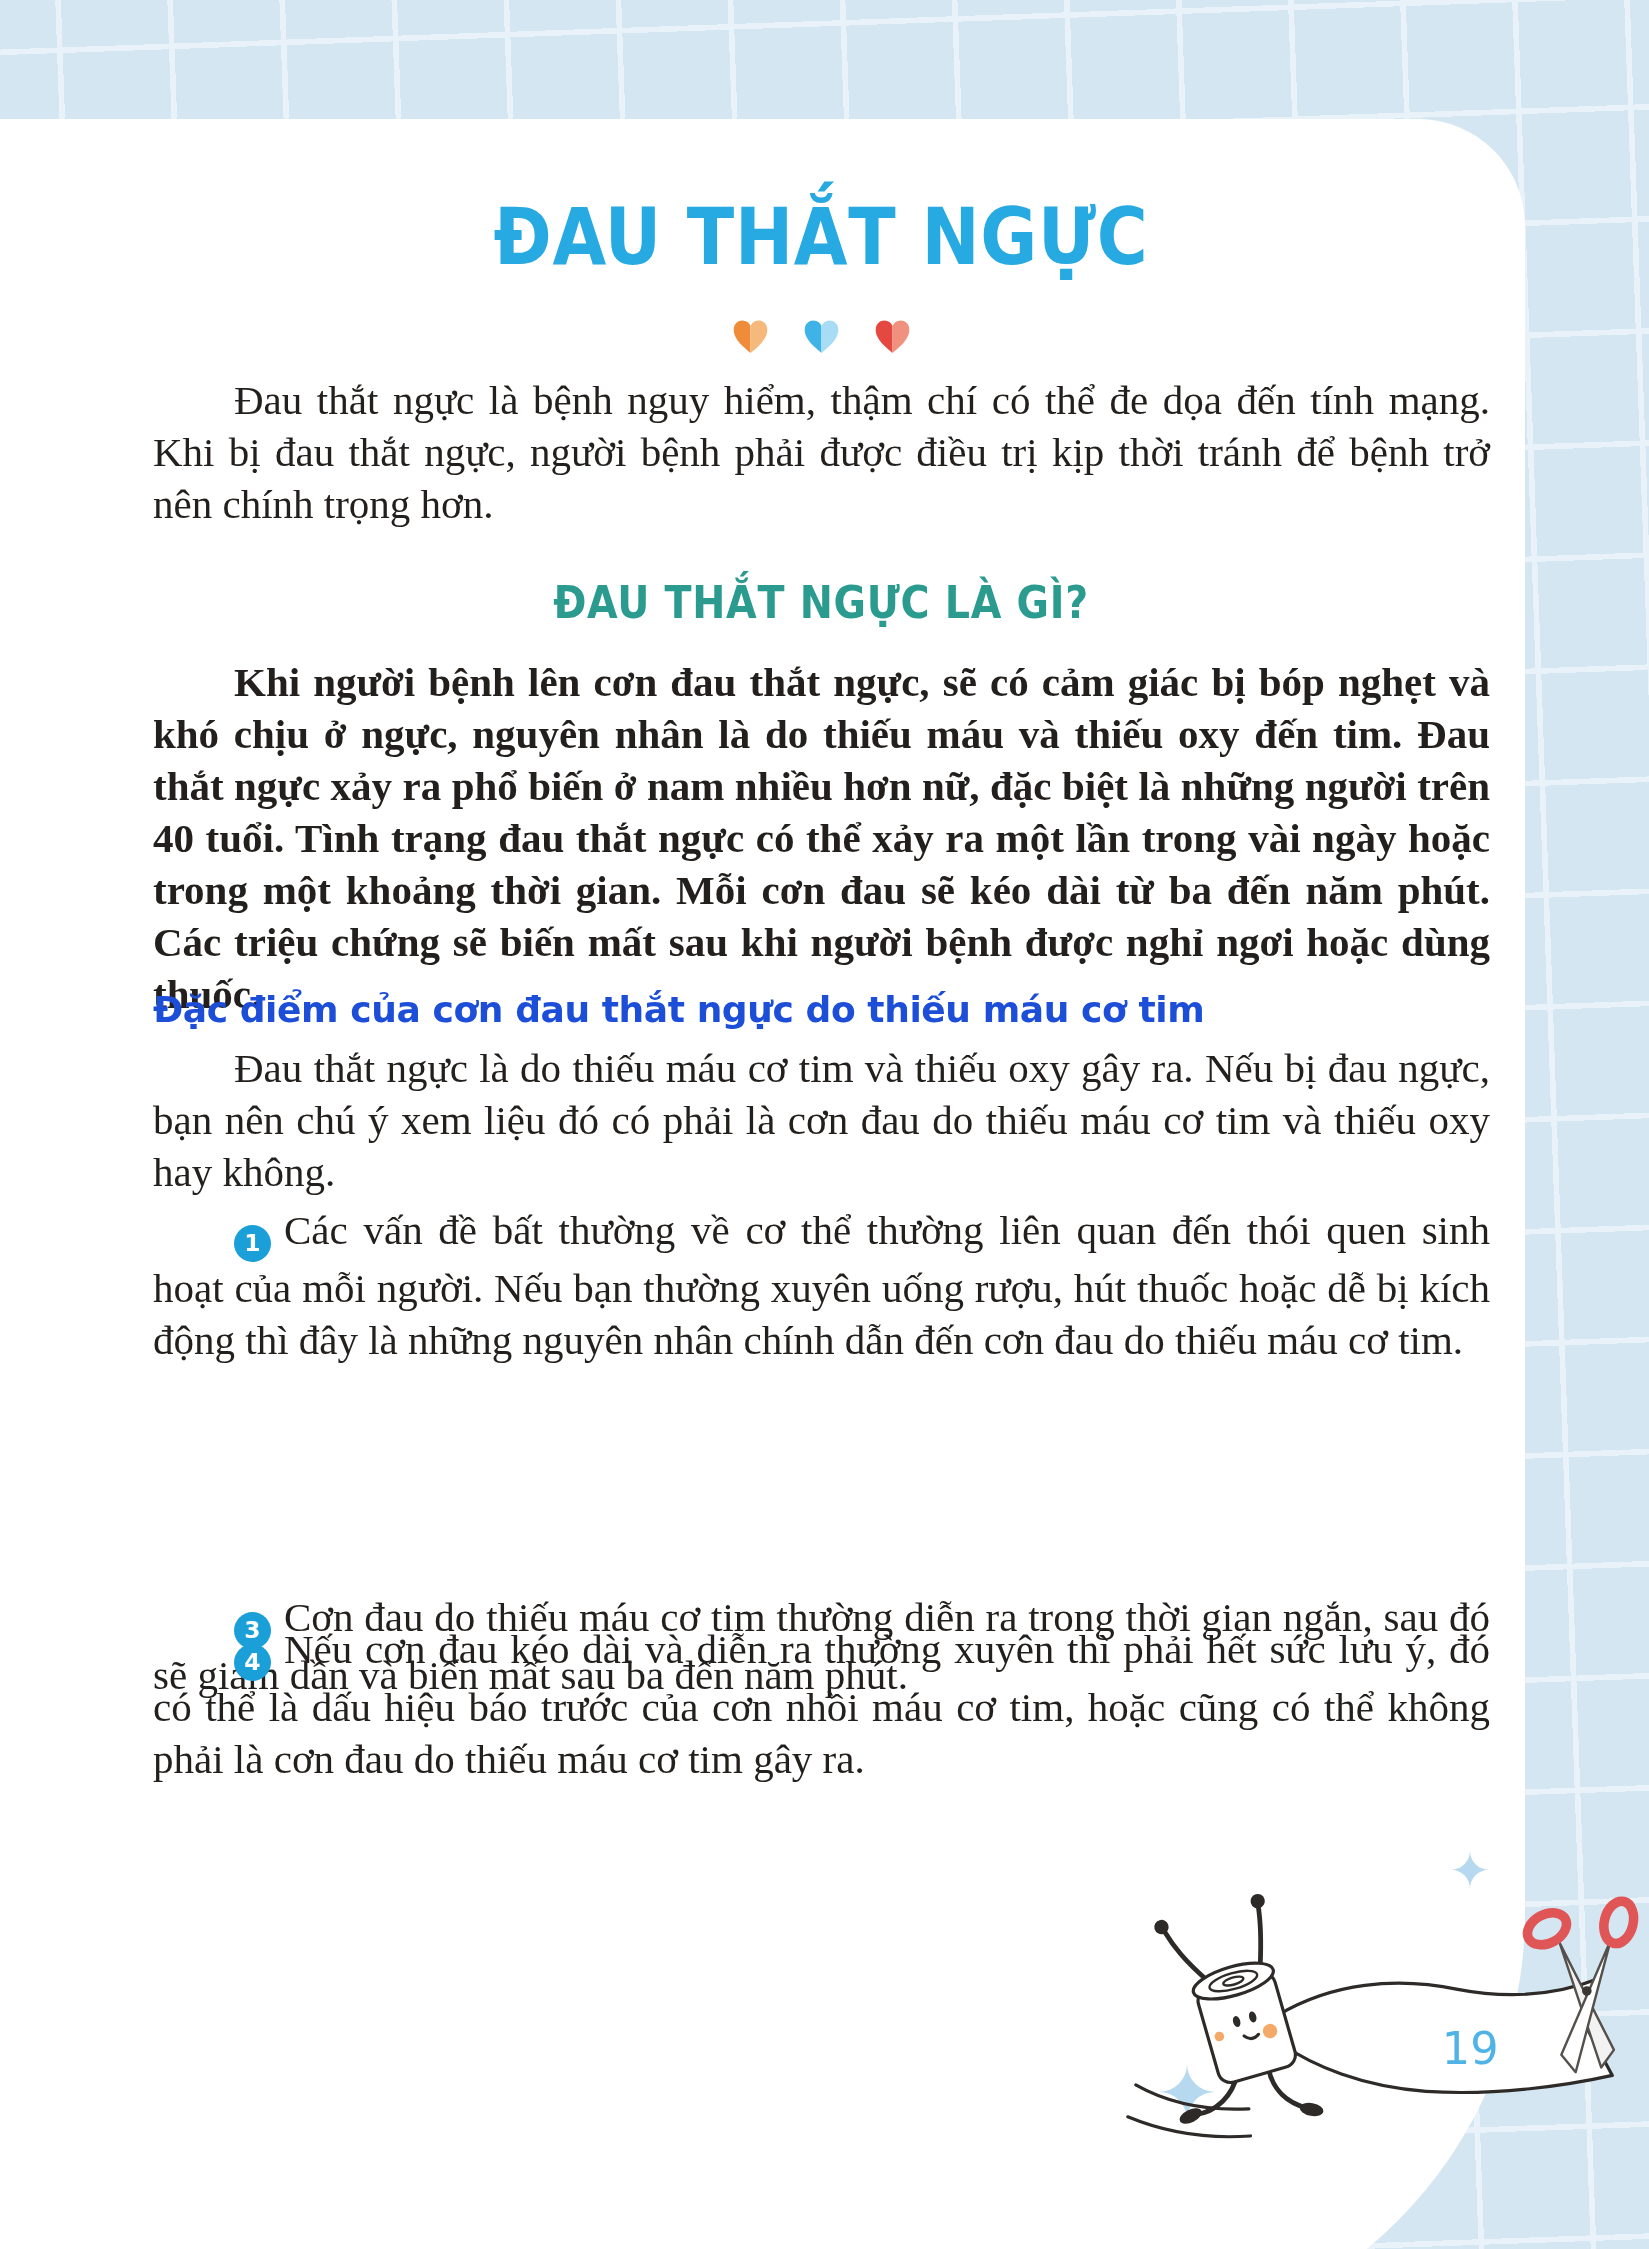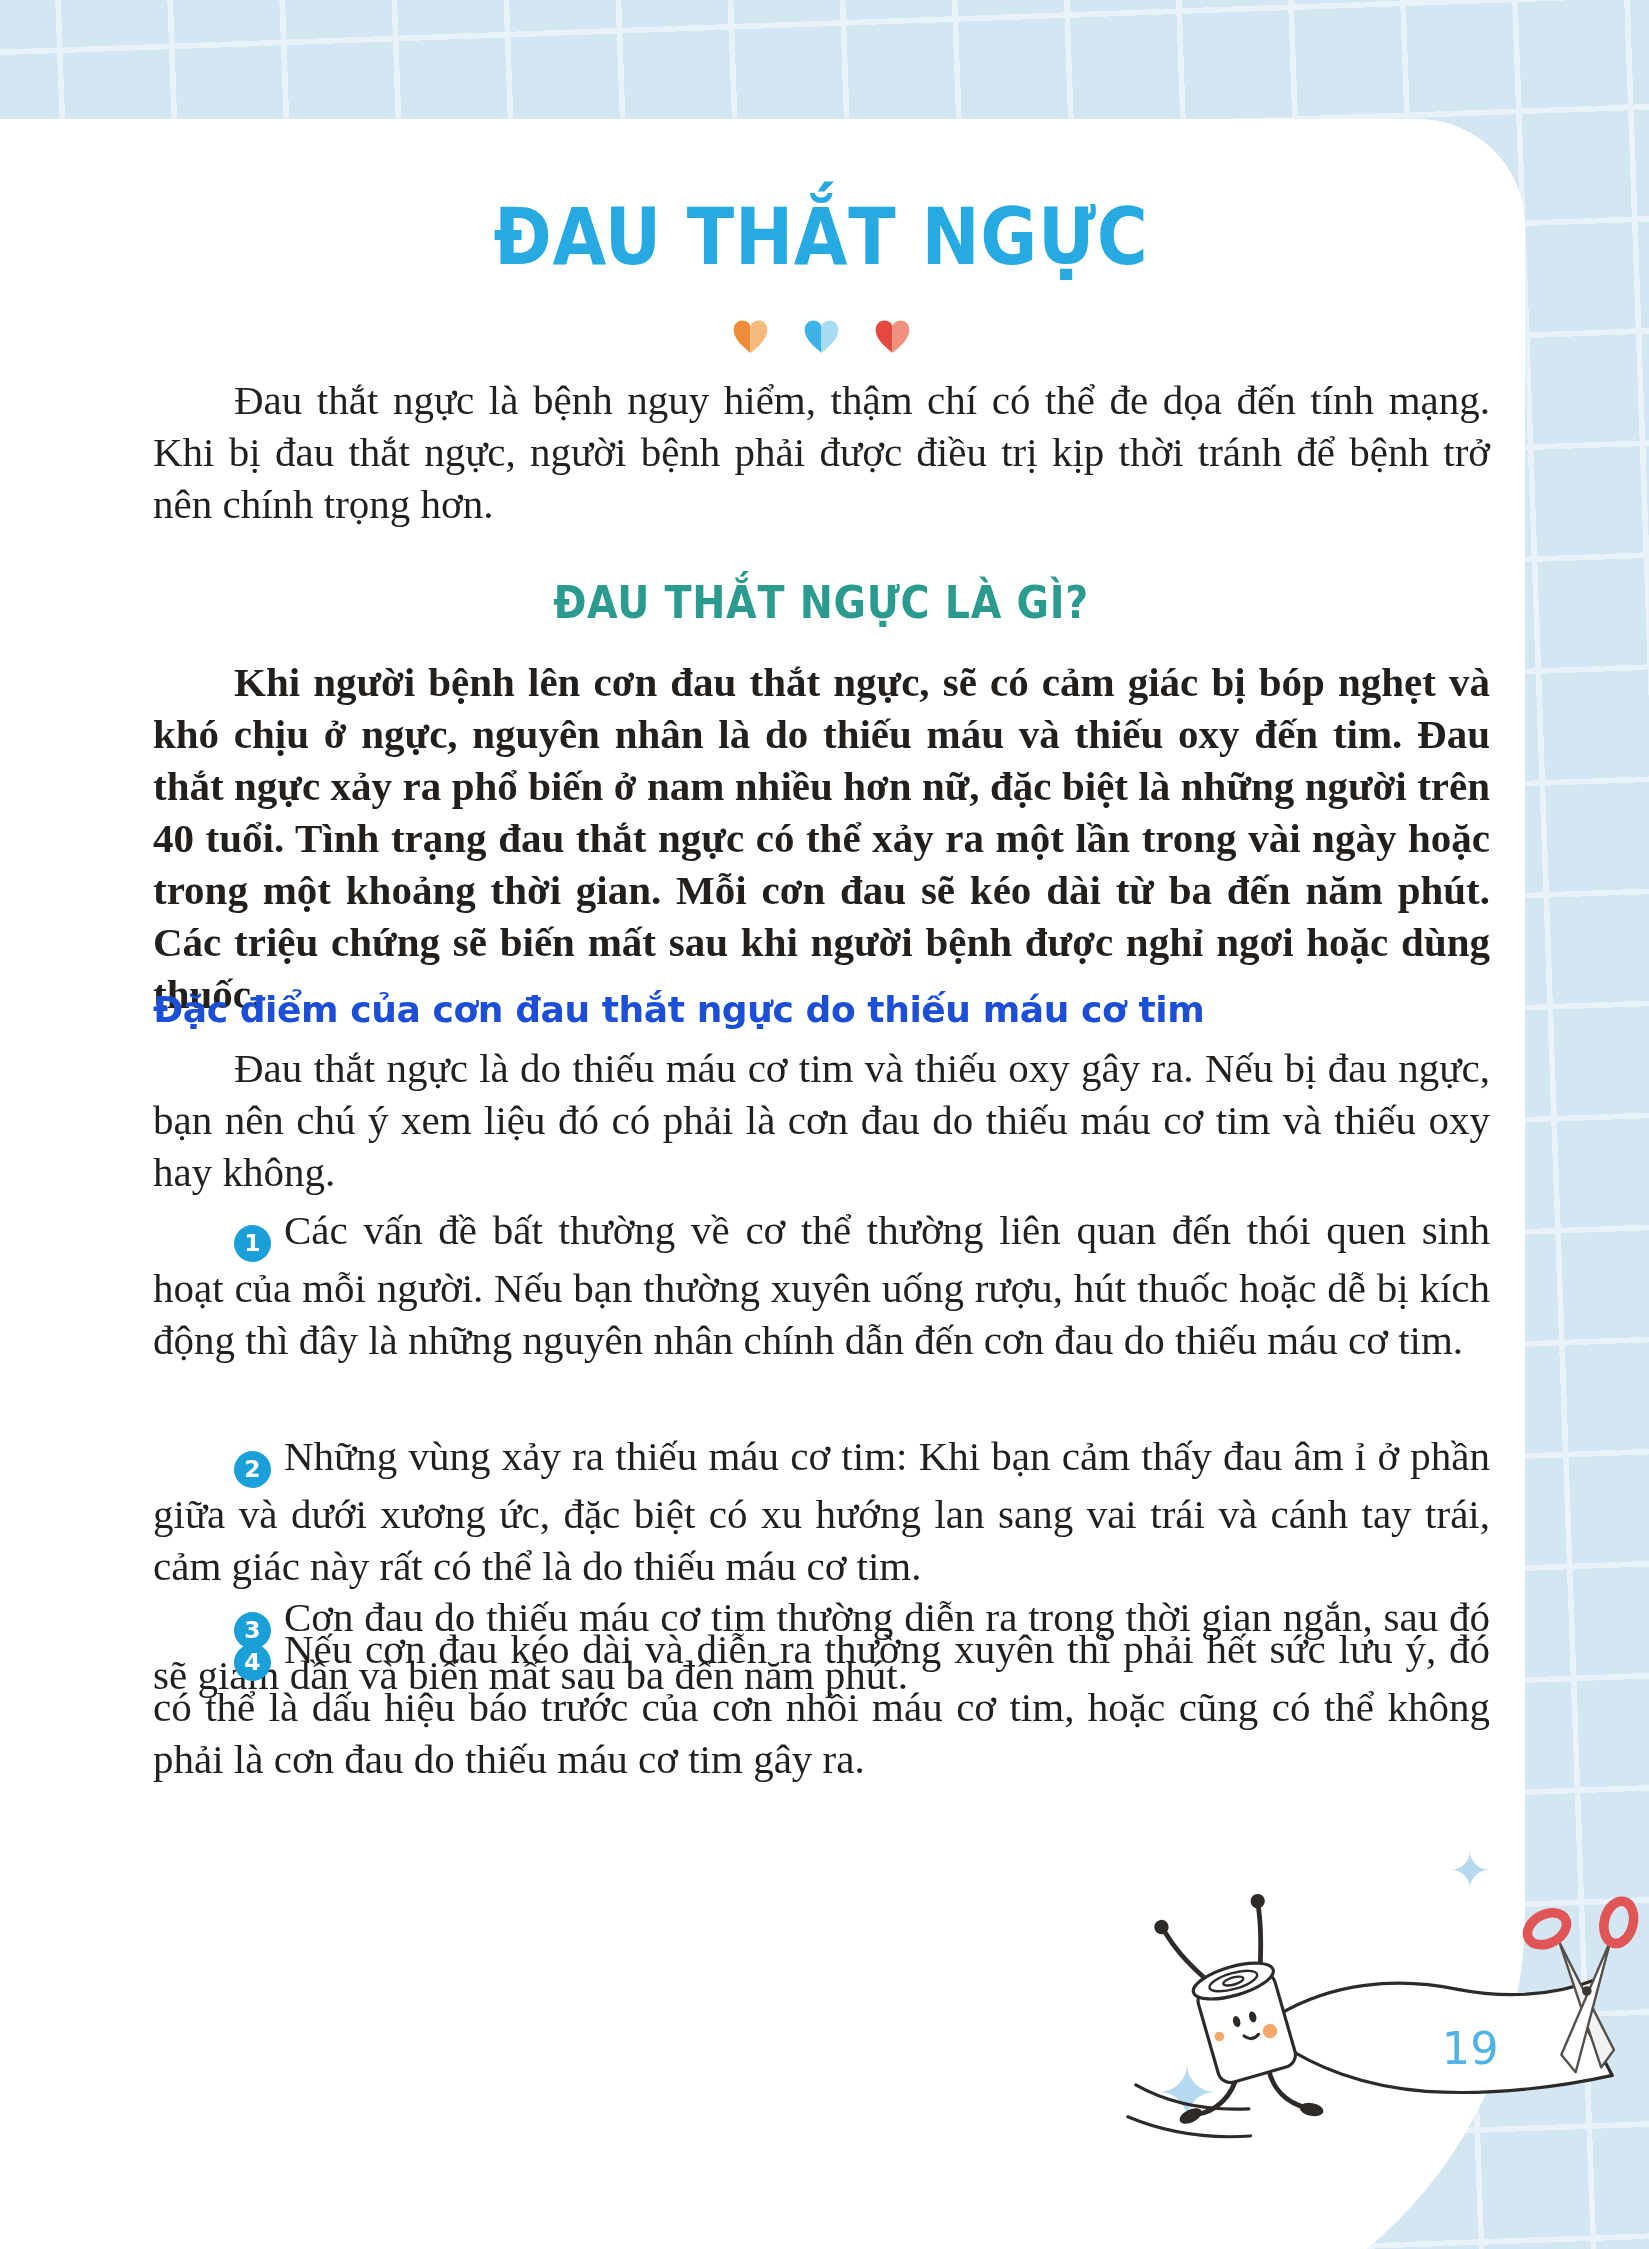--- a/index.html
+++ b/index.html
@@ -114,23 +114,20 @@
 
   <p class="body-par par-definition">Khi người bệnh lên cơn đau thắt ngực, sẽ có cảm giác bị bóp nghẹt và khó chịu ở ngực, nguyên nhân là do thiếu máu và thiếu oxy đến tim. Đau thắt ngực xảy ra phổ biến ở nam nhiều hơn nữ, đặc biệt là những người trên 40 tuổi. Tình trạng đau thắt ngực có thể xảy ra một lần trong vài ngày hoặc trong một khoảng thời gian. Mỗi cơn đau sẽ kéo dài từ ba đến năm phút. Các triệu chứng sẽ biến mất sau khi người bệnh được nghỉ ngơi hoặc dùng thuốc.</p>
 
   <h3 class="h-coral">Đặc điểm của cơn đau thắt ngực do thiếu máu cơ tim</h3>
 
   <p class="body-par par-features">Đau thắt ngực là do thiếu máu cơ tim và thiếu oxy gây ra. Nếu bị đau ngực, bạn nên chú ý xem liệu đó có phải là cơn đau do thiếu máu cơ tim và thiếu oxy hay không.</p>
 
   <p class="body-par item-1">
     <span class="num-badge">1</span><span>Các vấn đề bất thường về cơ thể thường liên quan đến thói quen sinh hoạt của mỗi người. Nếu bạn thường xuyên uống rượu, hút thuốc hoặc dễ bị kích động thì đây là những nguyên nhân chính dẫn đến cơn đau do thiếu máu cơ tim.</span>
   </p>
-  <p class="body-par item-2">
-    <span class="num-badge">2</span><span>Những vùng xảy ra thiếu máu cơ tim: Khi bạn cảm thấy đau âm ỉ ở phần giữa và dưới xương ức, đặc biệt có xu hướng lan sang vai trái và cánh tay trái, cảm giác này rất có thể là do thiếu máu cơ tim.</span>
-  </p>
   <p class="body-par item-3">
     <span class="num-badge">3</span><span>Cơn đau do thiếu máu cơ tim thường diễn ra trong thời gian ngắn, sau đó sẽ giảm dần và biến mất sau ba đến năm phút.</span>
   </p>
   <p class="body-par item-4">
     <span class="num-badge">4</span><span>Nếu cơn đau kéo dài và diễn ra thường xuyên thì phải hết sức lưu ý, đó có thể là dấu hiệu báo trước của cơn nhồi máu cơ tim, hoặc cũng có thể không phải là cơn đau do thiếu máu cơ tim gây ra.</span>
   </p>
 </div>
 
 <span class="sparkle sparkle-small">✦</span>
 <span class="sparkle sparkle-big">✦</span>

